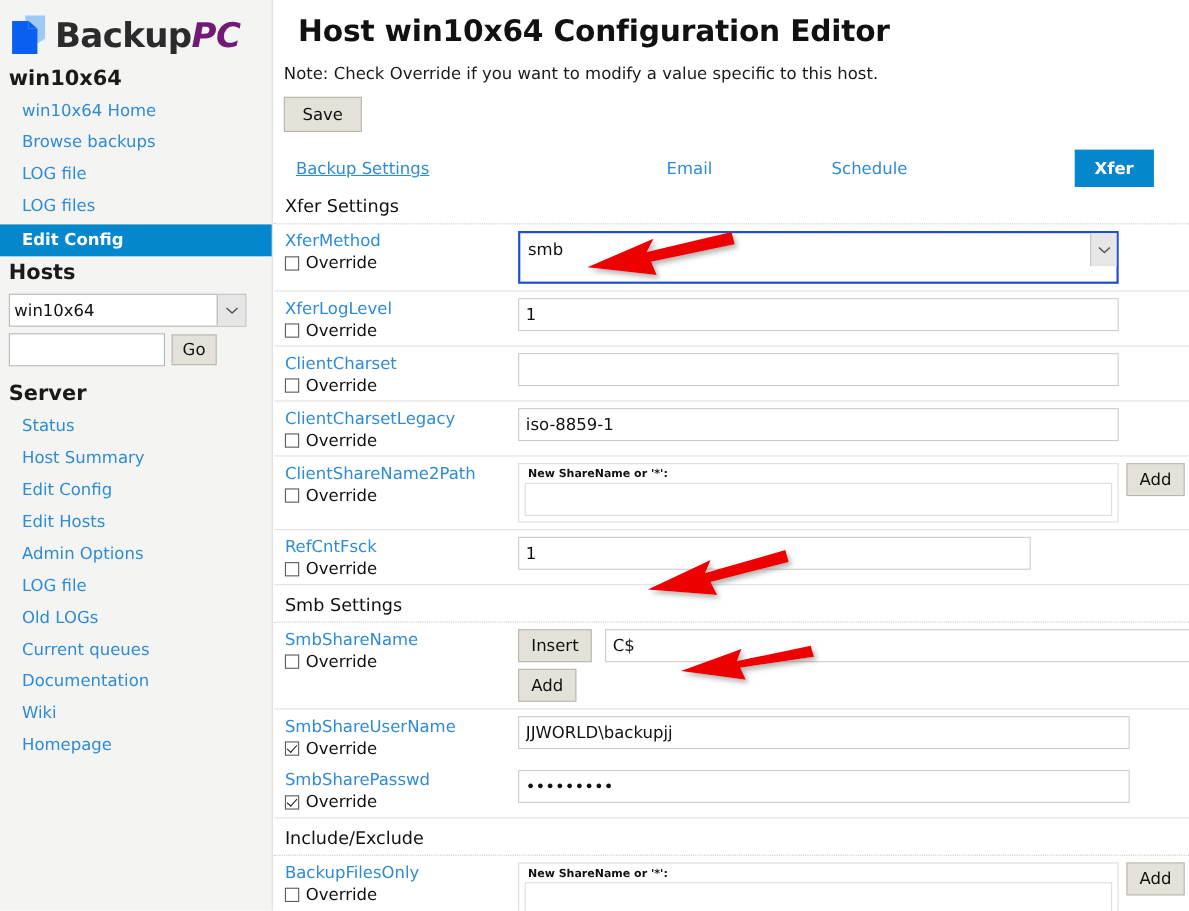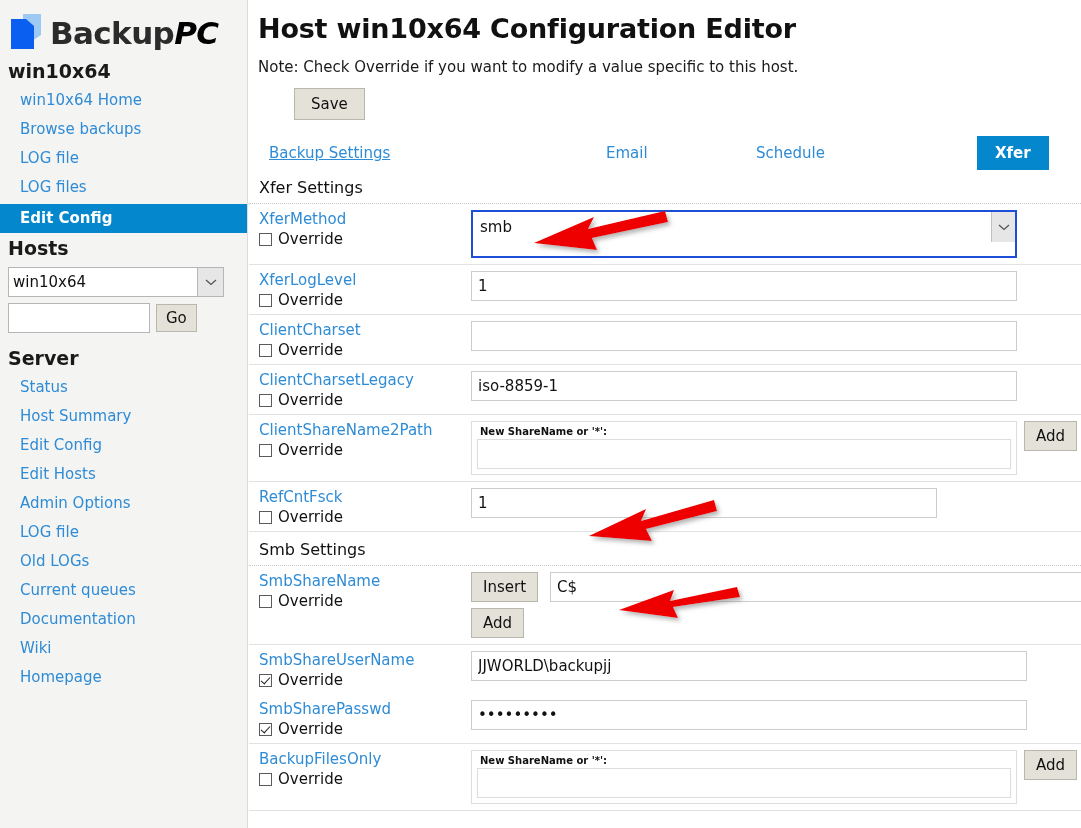--- a/index.html
+++ b/index.html
@@ -23,21 +23,21 @@
     display: flex; align-items: center;
     padding: 8px 0 0 6px;
     height: 58px;
   }
   .logo-mark { width: 40px; height: 44px; flex: 0 0 40px; margin-right: 4px; }
   .logo-text {
     font-size: 31px; font-weight: bold; letter-spacing: -0.6px;
     color: #2b2b2b; line-height: 1; white-space: nowrap;
     font-family: "DejaVu Sans", "Liberation Sans", sans-serif;
   }
-  .logo-text .pc { color: #000000; font-style: italic; text-align: right; }
+  .logo-text .pc { color: #701a75; font-style: italic; text-align: right; }
 
   .side-head {
     font-size: 19px; font-weight: bold; color: #1a1a1a;
     padding: 2px 0 4px 8px;
   }
   .side-head.server { padding-top: 14px; }
   .side-link {
     display: block;
     font-size: 15px; color: #2e8bd6;
     padding: 5px 0 5px 20px;
@@ -79,28 +79,28 @@
     font-size: 15px; color: #111; cursor: pointer;
     padding: 4px 9px; line-height: 18px;
     font-family: "DejaVu Sans", "Liberation Sans", sans-serif;
     border-radius: 0;
   }
 
   
   #main { position: absolute; left: 249px; top: 0; width: 832px; height: 828px; background:#fff; }
   .page-title {
     font-size: 27px; font-weight: bold; color: #111;
-    padding: 13px 0 0 9px; letter-spacing: -0.2px;
+    padding: 13px 0 0 22px; letter-spacing: -0.2px;
   }
   .note {
     font-size: 15px; color: #1a1a1a;
     padding: 14px 0 0 9px;
   }
   .save-row { padding: 12px 0 0 9px; }
-  .save-btn { padding: 6px 16px; font-size: 15px; margin-left: 36px; }
+  .save-btn { padding: 6px 16px; font-size: 15px; }
 
   .tabs {
     position: relative; height: 34px; margin: 16px 0 0 9px;
     width: 823px;
   }
   .tab {
     position: absolute; top: 0;
     font-size: 15px; color: #2e8bd6;
     text-decoration: none; white-space: nowrap;
     line-height: 34px;
@@ -405,20 +405,21 @@
             <span class="cb checked"></span>
             <span class="ovr-label">Override</span>
           </div>
         </div>
         <div class="cell-field">
           <input class="tf w-wide" type="text" value="•••••••••" style="">
         </div>
       </div>
     </div>
 
+    <div class="section-head">Include/Exclude</div>
     <div class="rows">
 
       <div class="row">
         <div class="cell-label">
           <div class="opt-name">BackupFilesOnly</div>
           <div class="ovr">
             <span class="cb"></span>
             <span class="ovr-label">Override</span>
           </div>
         </div>

